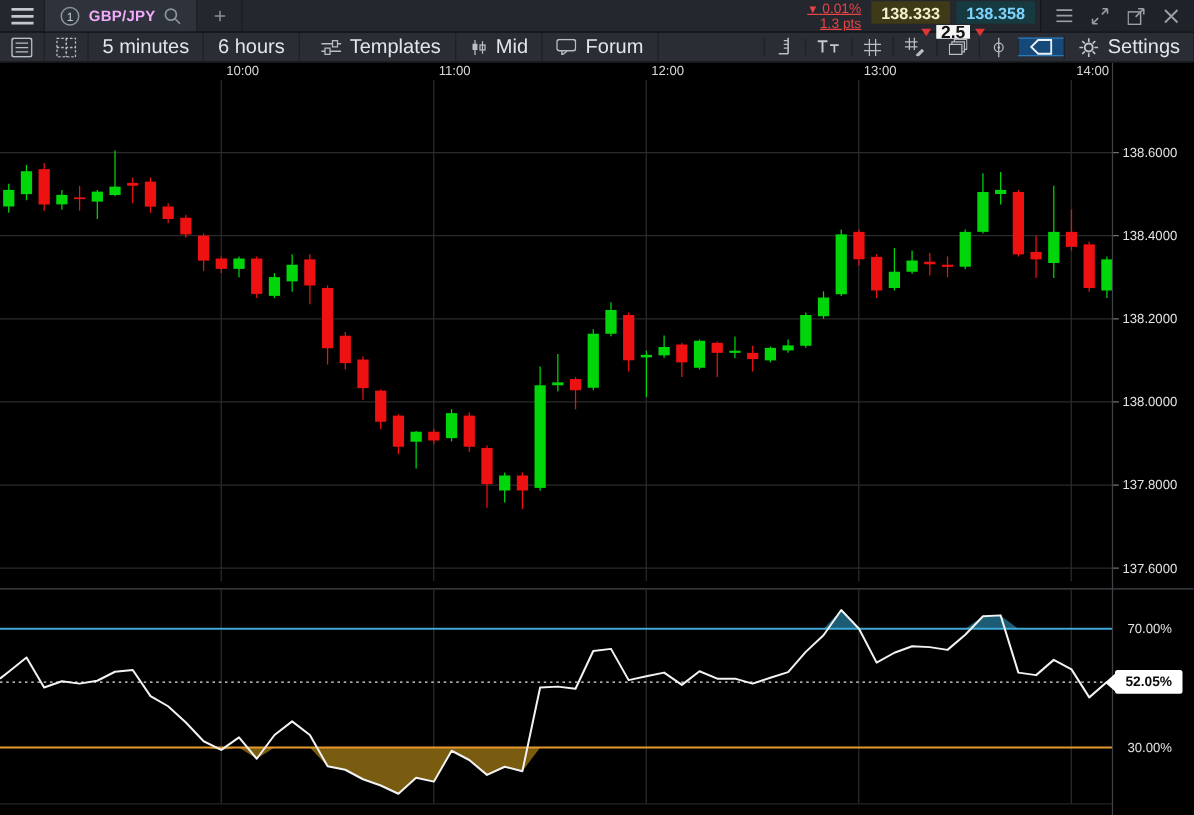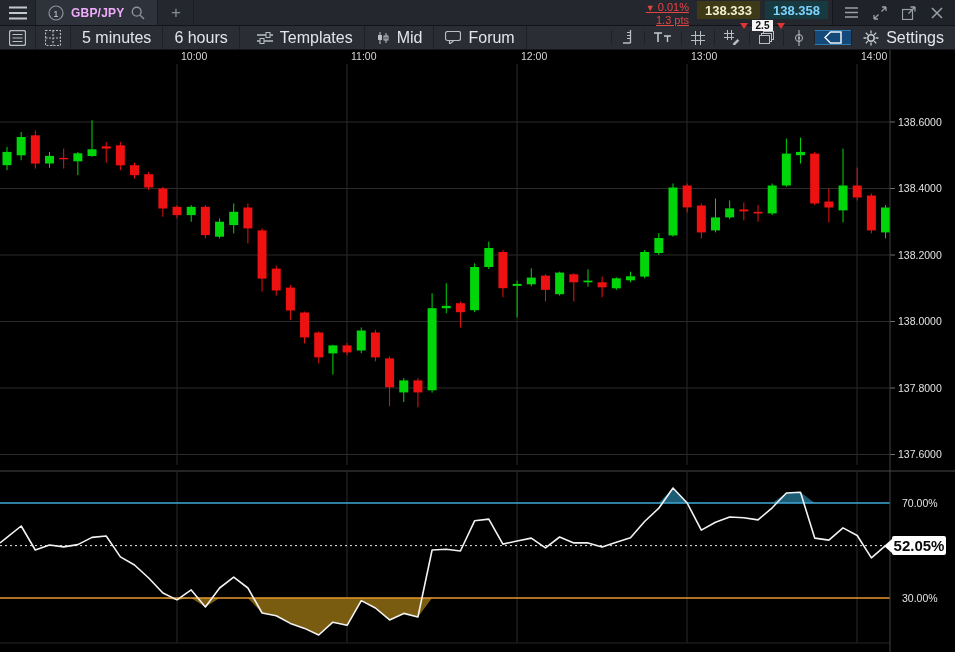--- a/index.html
+++ b/index.html
@@ -22,21 +22,21 @@
   .change .arrow { font-size:9px; }
   .prices { position:relative; display:flex; gap:5px; margin-top:1px; padding-right:4px; }
   .pricebox { height:18px; padding:0 8px; font-size:13px; font-weight:bold;
               display:flex; align-items:center; }
   .pricebox.sell { background:#3e3a17; color:#f3eecb; }
   .pricebox.buy  { background:#173a41; color:#7dd3fc; }
   .spreadrow { position:absolute; top:19px; left:0; right:4px; display:flex; justify-content:center;
                align-items:center; gap:4px; z-index:25; }
   .tri-down { width:0; height:0; border-left:4px solid transparent; border-right:4px solid transparent;
               border-top:6px solid #e03535; }
-  .spread-badge { background:#f5f5f5; color:#111; font-size:10px; font-weight:bold;
+  .spread-badge { background:#f5f5f5; color:#111; font-size:14px; font-weight:bold;
                   padding:0 4px; line-height:11px; }
   .winctl { display:flex; align-items:center; gap:15px; padding:0 12px; background:#1f2228;
             border-left:1px solid #14161a; }
 
   
   .toolbar { position:absolute; top:26px; left:0; right:0; height:24px; background:#2a2d34;
              border-bottom:1px solid #15171b; display:flex; align-items:stretch; z-index:10; }
   .tb-btn { display:flex; align-items:center; gap:7px; padding:0 11px;
             border-right:1px solid #1e2126; color:#e2e6ea; font-size:16px; white-space:nowrap; }
   .tb-btn.icon-only { padding:0 9px; }
@@ -44,21 +44,21 @@
   .tb-group-gap { width:6px; }
   .tb-right { display:flex; align-items:center; }
   .tb-right .tb-btn { border-right:none; border-left:1px solid #1e2126; }
 
   
   #chart-svg { position:absolute; top:50px; left:0; display:block; }
   .axis-label { fill:#e2e2e2; font-family:"Liberation Sans",sans-serif; font-size:10.5px; }
   .time-label { fill:#d6d6d6; font-family:"Liberation Sans",sans-serif; font-size:10.5px; }
 
   .rsi-badge { position:absolute; left:892px; top:536px; height:19px; width:54px; background:#fff;
-               color:#0a0a0a; font-size:15px; font-weight:bold; display:flex; align-items:center;
+               color:#0a0a0a; font-size:11px; font-weight:bold; display:flex; align-items:center;
                justify-content:center; border-radius:2px; z-index:5; }
   .rsi-badge::before { content:""; position:absolute; left:-8px; top:2.5px; width:0; height:0;
                border-top:7px solid transparent; border-bottom:7px solid transparent;
                border-right:8px solid #fff; }
 </style>
 </head>
 <body>
 
 <div id="app">
 

